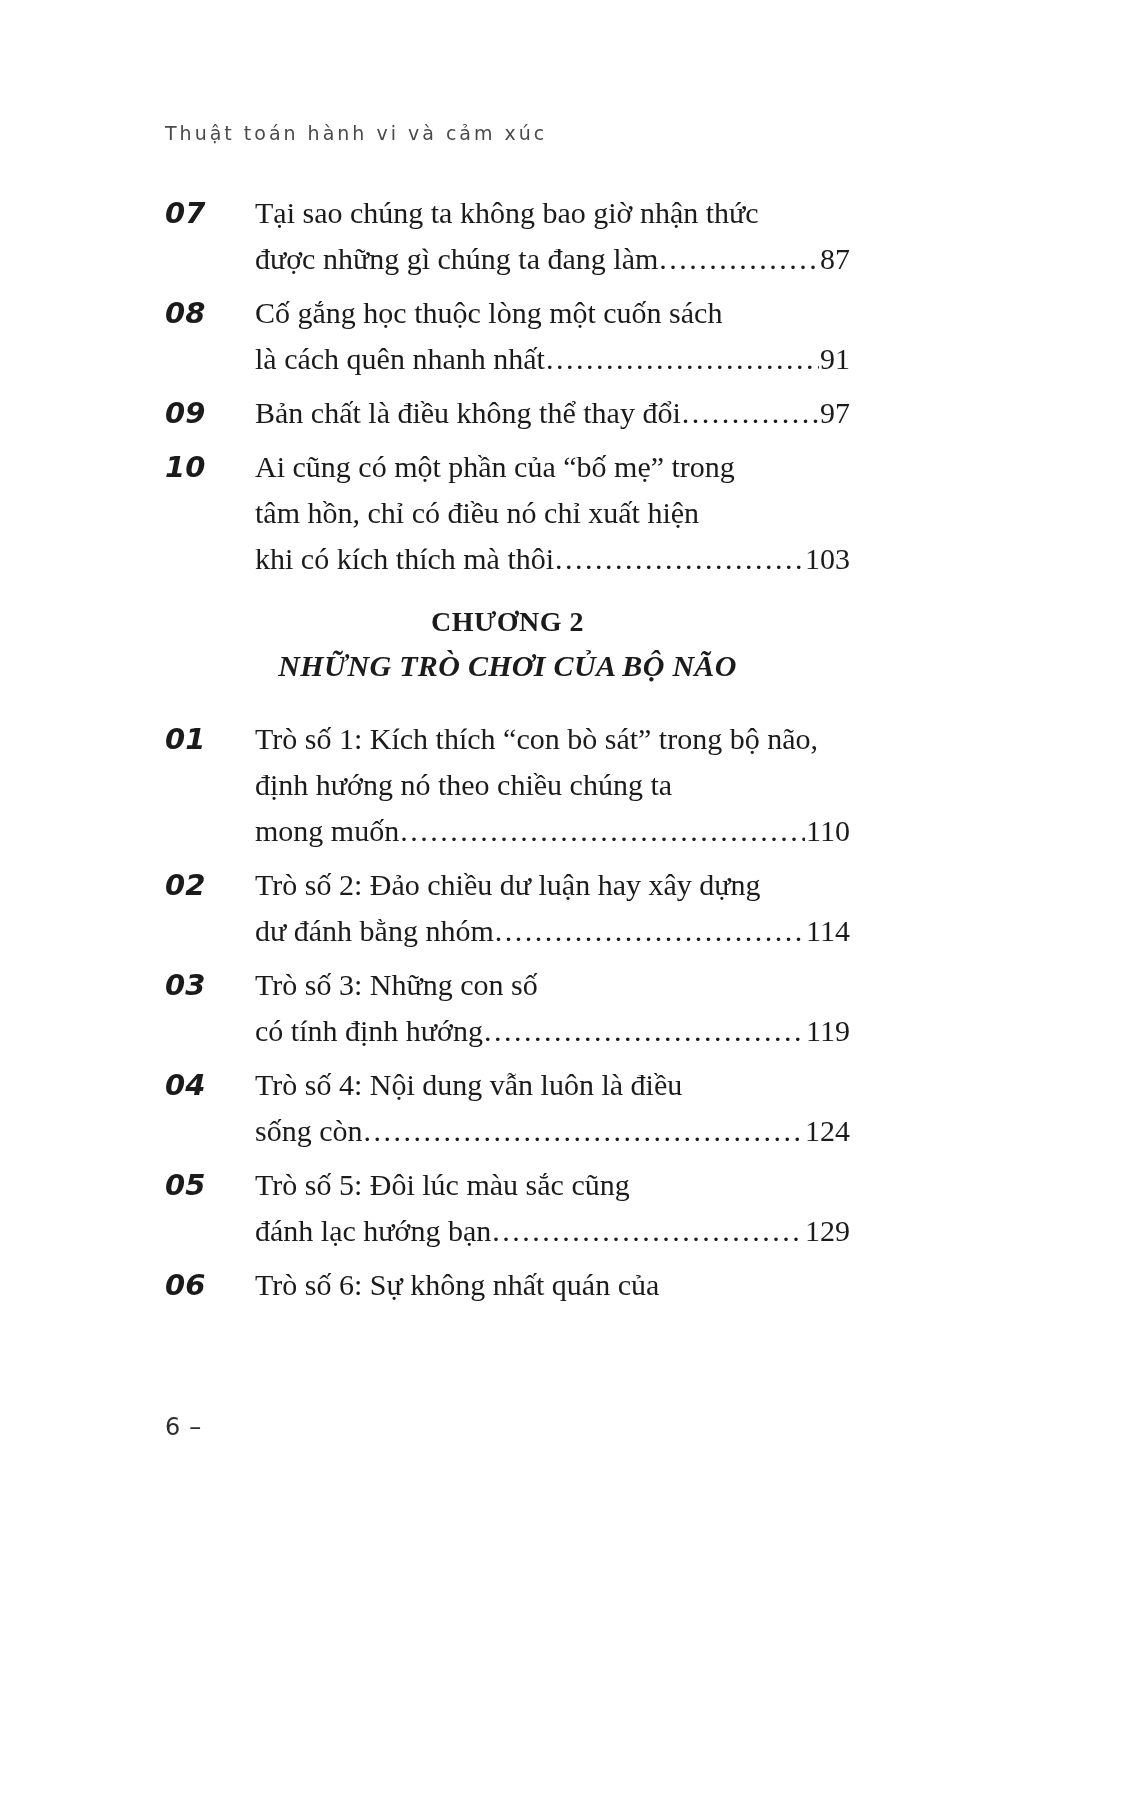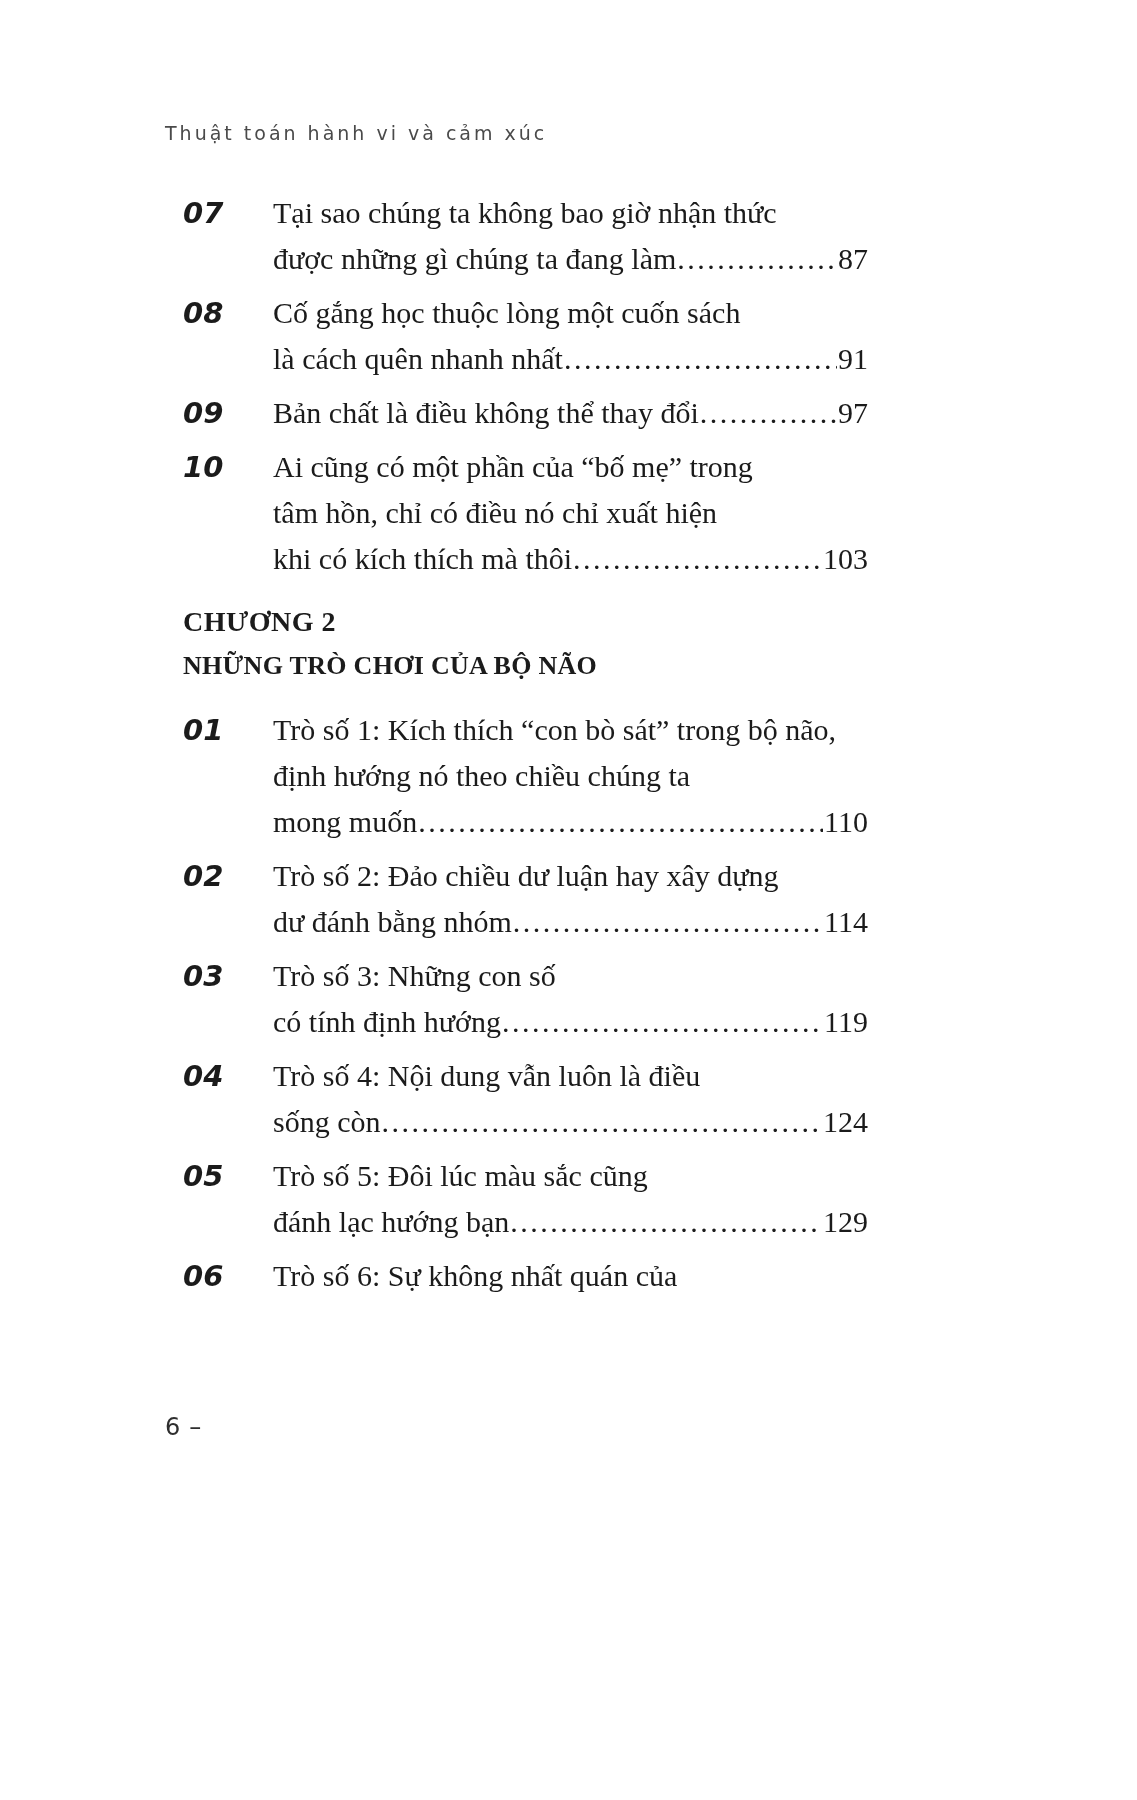--- a/index.html
+++ b/index.html
@@ -19,32 +19,32 @@
     left: 165px;
     font-family: "DejaVu Sans", sans-serif;
     font-size: 19px;
     letter-spacing: 3px;
     color: #4a4a4a;
     white-space: nowrap;
   }
   .toc {
     position: absolute;
     top: 190px;
-    left: 183px;
+    left: 165px;
     width: 685px;
   }
   .toc-section { }
   .section-heading {
-    text-align: left;
+    text-align: center;
     font-weight: bold;
-    margin: 18px 0 19px 0;
+    margin: 18px 0 28px 0;
     line-height: 44px;
   }
   .heading-line-1 { font-size: 28px; letter-spacing: 0.5px; }
-  .heading-line-2 { font-size: 26px; letter-spacing: 0.3px; }
+  .heading-line-2 { font-size: 30px; letter-spacing: 0.3px; font-style: italic; }
   .entry {
     display: flex;
     margin-bottom: 8px;
   }
   .entry-number {
     flex: 0 0 90px;
     width: 90px;
     font-family: "DejaVu Sans", sans-serif;
     font-style: italic;
     font-weight: bold;

